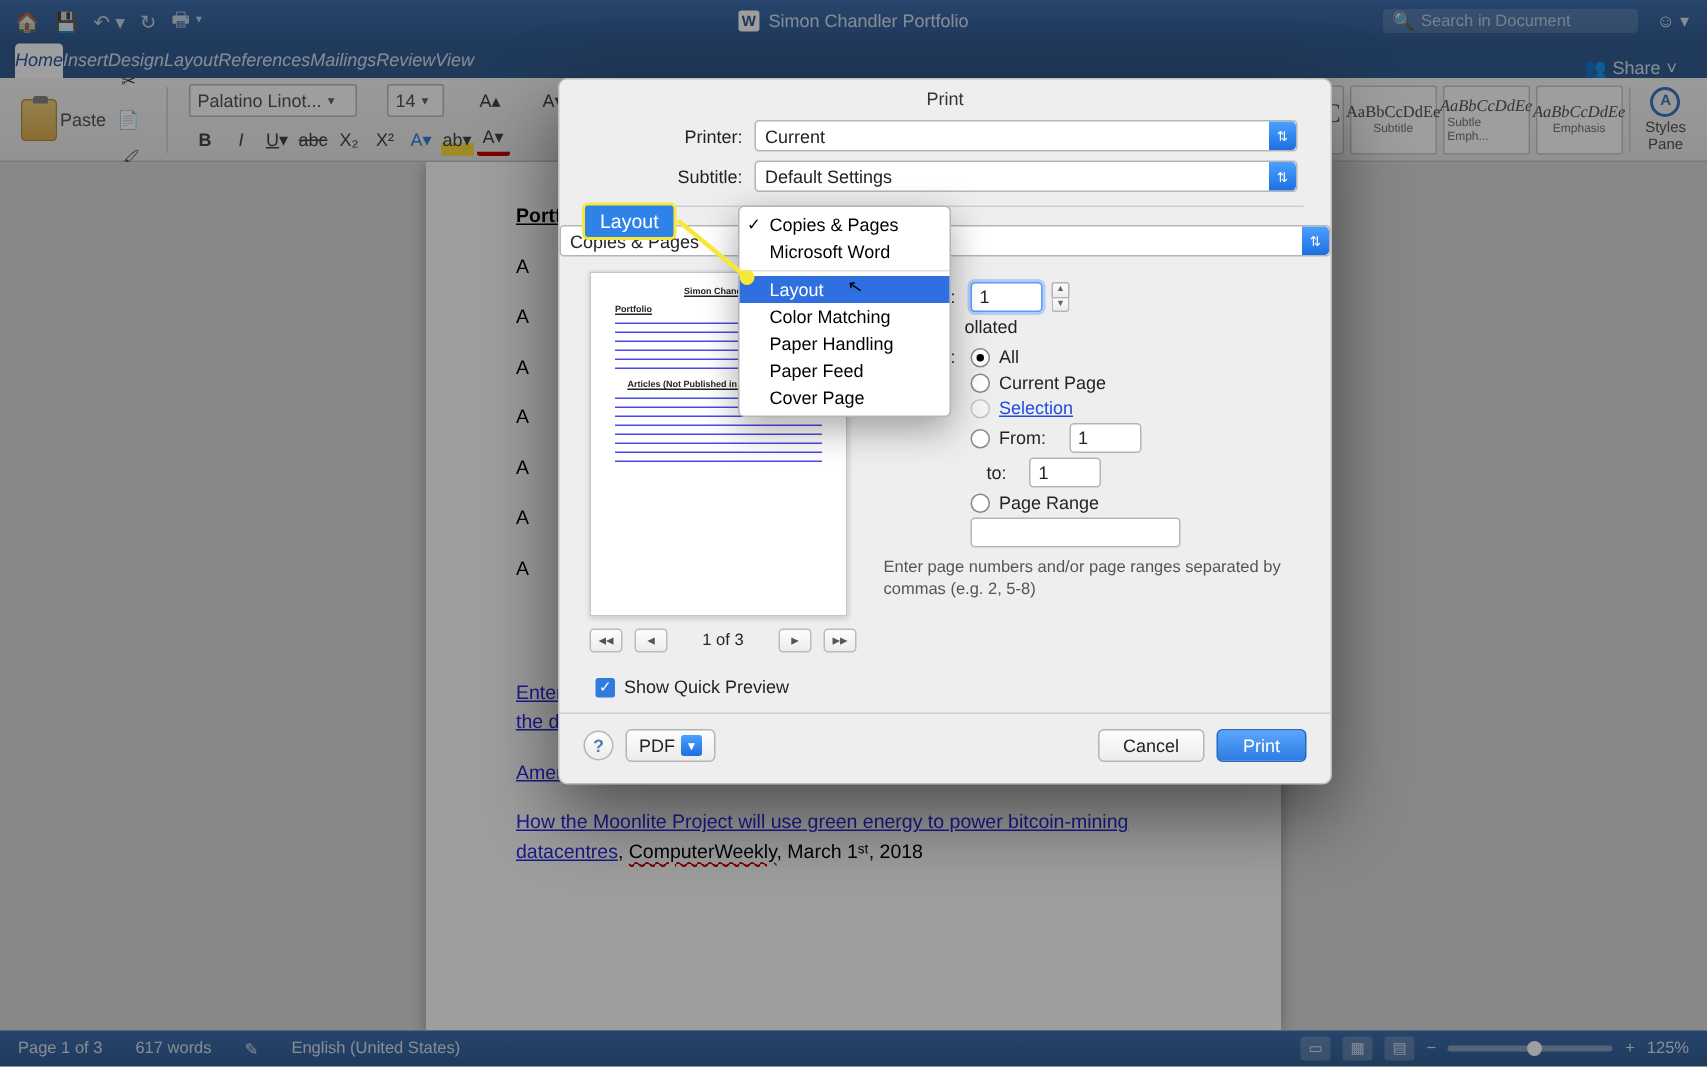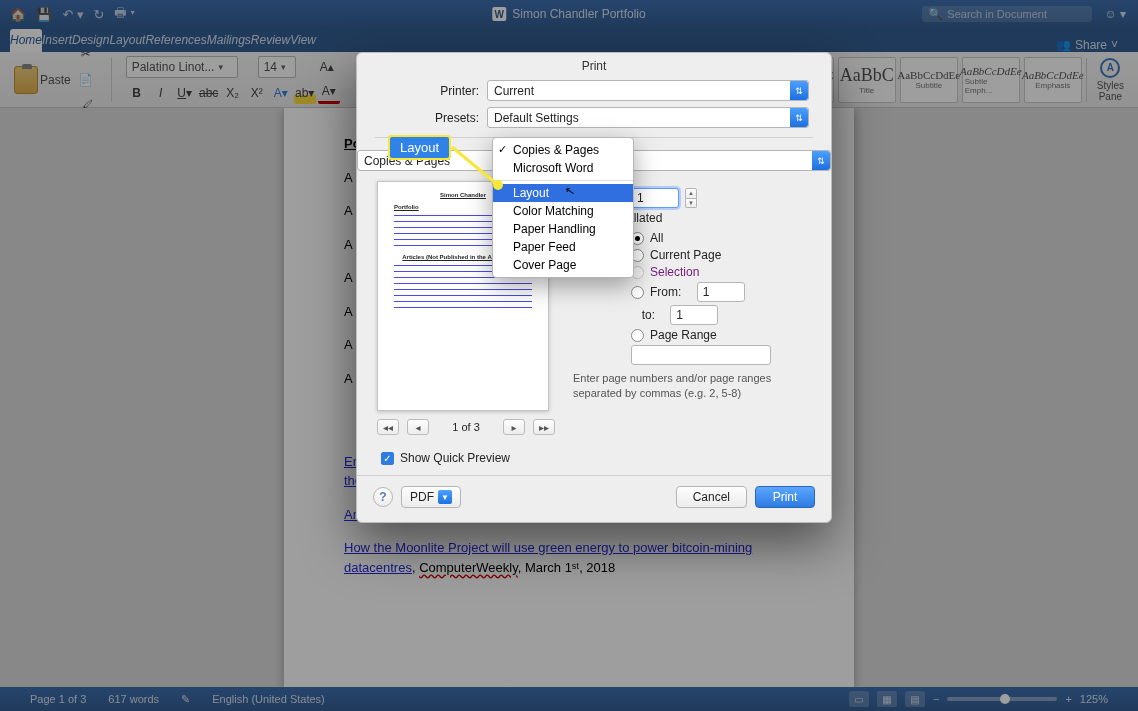--- a/index.html
+++ b/index.html
@@ -45,28 +45,28 @@
 
 .doc-area { position: absolute; top: 108px; bottom: 24px; left: 0; right: 0; display: flex; justify-content: center; background: #dcdcdc; overflow: hidden;}
 .page { width: 570px; background: #fff; box-shadow: 0 2px 10px rgba(0,0,0,.3); padding: 18px 60px 40px; font-family: "Times New Roman", Georgia, serif; font-size: 13px; line-height: 1.5; color: #000;}
 .page h3 { text-decoration: underline; font-weight:700; font-size:13px; margin: 8px 0 10px; }
 .page p { margin: 14px 0; }
 .page .alink { color: #2a2ae0; text-decoration: underline; }
 .page .wavy { text-decoration: underline wavy #c00; text-underline-offset:2px;}
 .page .center{ text-align:center; text-decoration:underline; font-weight:700;margin:30px 0 14px;}
 
 
-.statusbar { position: absolute; bottom: 0; left: 0; right: 0; height: 24px; background: linear-gradient(#3f70b0,#345e93); color: #d8e3f1; font-size: 11px; display: flex; align-items: center; padding: 0 30px; gap: 22px;}
+.statusbar { position: absolute; bottom: 0; left: 0; right: 0; height: 24px; background: linear-gradient(#3f70b0,#345e93); color: #d8e3f1; font-size: 11px; display: flex; align-items: center; padding: 0 12px; gap: 22px;}
 .statusbar .right { margin-left: auto; display: flex; align-items: center; gap: 8px; }
 .statusbar .zoom-slider { width: 110px; height: 4px; background: rgba(255,255,255,.4); position: relative; border-radius:2px;}
 .statusbar .zoom-slider::after { content:""; position:absolute; left:48%; top:-3px; width:10px; height:10px; background:#fff; border-radius:50%; }
 .statusbar .vbtn{width:20px;height:16px;display:inline-flex;align-items:center;justify-content:center;background:rgba(255,255,255,.2);border-radius:2px;font-size:10px;}
 
 
-.dialog { position: absolute; left: 356px; top: 52px; width: 476px; background:#eeeeee; border:1px solid #bdbdbd; border-radius: 6px; box-shadow: 0 20px 50px rgba(0,0,0,.5); z-index: 10; font-size: 12px; color:#242424;}
+.dialog { position: absolute; left: 372px; top: 52px; width: 516px; background:#eeeeee; border:1px solid #bdbdbd; border-radius: 6px; box-shadow: 0 20px 50px rgba(0,0,0,.5); z-index: 10; font-size: 12px; color:#242424;}
 .dialog .dlg-title { text-align: center; padding: 6px 0 4px; font-size: 12px; color:#333;}
 .dialog .row { display: flex; align-items: center; padding: 3px 22px; gap: 8px;}
 .dialog .row .lbl { width: 100px; text-align: right; color:#222;}
 .dialog .combo { flex: 1; height: 21px; background: #fff; border: 1px solid #b5b5b5; border-radius: 3px; display:flex; align-items:center; padding:0 6px; position:relative; font-size:12px;}
 .dialog .combo .arrow { position:absolute; right:0; top:0; bottom:0; width:18px; background:linear-gradient(#4ca0ff,#1e6fe0); border-radius:0 3px 3px 0; display:flex;align-items:center;justify-content:center;color:#fff;font-size:9px;}
 .dialog .divider { height:1px; background:#cfcfcf; margin: 6px 18px;}
 .dialog .section-combo-row{display:flex;justify-content:center;padding:6px 0 4px;position:relative;}
 .dialog .section-combo{width:146px;height:21px;}
 .dialog .body { display: flex; padding: 6px 20px 12px; gap: 18px;}
 .dialog .preview-col { width: 178px; }
@@ -93,21 +93,21 @@
 .field{height:20px;width:48px;border:1px solid #b5b5b5;border-radius:3px;background:#fff;display:inline-flex;align-items:center;padding:0 5px;font-size:12px;}
 .field.wide{width:140px;}
 .stepper{width:12px;height:20px;display:flex;flex-direction:column;}
 .stepper span{flex:1;border:1px solid #b5b5b5;background:linear-gradient(#fdfdfd,#ececec);font-size:6px;display:flex;align-items:center;justify-content:center;color:#666;}
 .stepper span:first-child{border-radius:2px 2px 0 0;}
 .stepper span:last-child{border-radius:0 0 2px 2px;border-top:none;}
 .hint{font-size:11px;color:#555;line-height:1.4;margin-top:6px;}
 .radio{width:13px;height:13px;border:1px solid #888;border-radius:50%;background:#fff;display:inline-block;position:relative;}
 .radio.sel::after{content:"";position:absolute;inset:3px;background:#000;border-radius:50%;}
 .radio.dis{opacity:.4;}
-.orow.dis{color:#701a75;}
+.orow.dis{color:#1d4ed8;text-decoration:underline;}
 
 
 .ddmenu { position:absolute; left:492px; top:137px; width:142px; background:#fff; border:1px solid #b5b5b5; border-radius:4px; box-shadow:0 8px 24px rgba(0,0,0,.35); z-index: 20; padding:3px 0; font-size:12px;}
 .ddmenu .mi { padding: 2px 10px 2px 20px; position: relative; cursor:default;}
 .ddmenu .mi.chk-mark::before{content:"✓";position:absolute;left:5px;top:2px;font-size:11px;}
 .ddmenu .mi.hl { background:#2f6fe0; color:#fff;}
 .ddmenu .msep{height:1px;background:#ddd;margin:3px 0;}
 
 
 .callout { position: absolute; left: 388px; top: 135px; z-index: 30; pointer-events:none;}
@@ -252,21 +252,21 @@
 <div class="dialog">
   <div class="dlg-title">Print</div>
   <div class="row">
     <div class="lbl">Printer:</div>
     <div class="combo">
         <span>Current</span>
         <span class="arrow">⇅</span>
       </div>
   </div>
   <div class="row">
-    <div class="lbl">Presets:</div>
+    <div class="lbl">Subtitle:</div>
     <div class="combo">
         <span>Default Settings</span>
         <span class="arrow">⇅</span>
       </div>
   </div>
   <div class="divider"></div>
   <div class="section-combo-row">
     <div class="combo section-combo">
         <span>Copies &amp; Pages</span>
         <span class="arrow">⇅</span>

